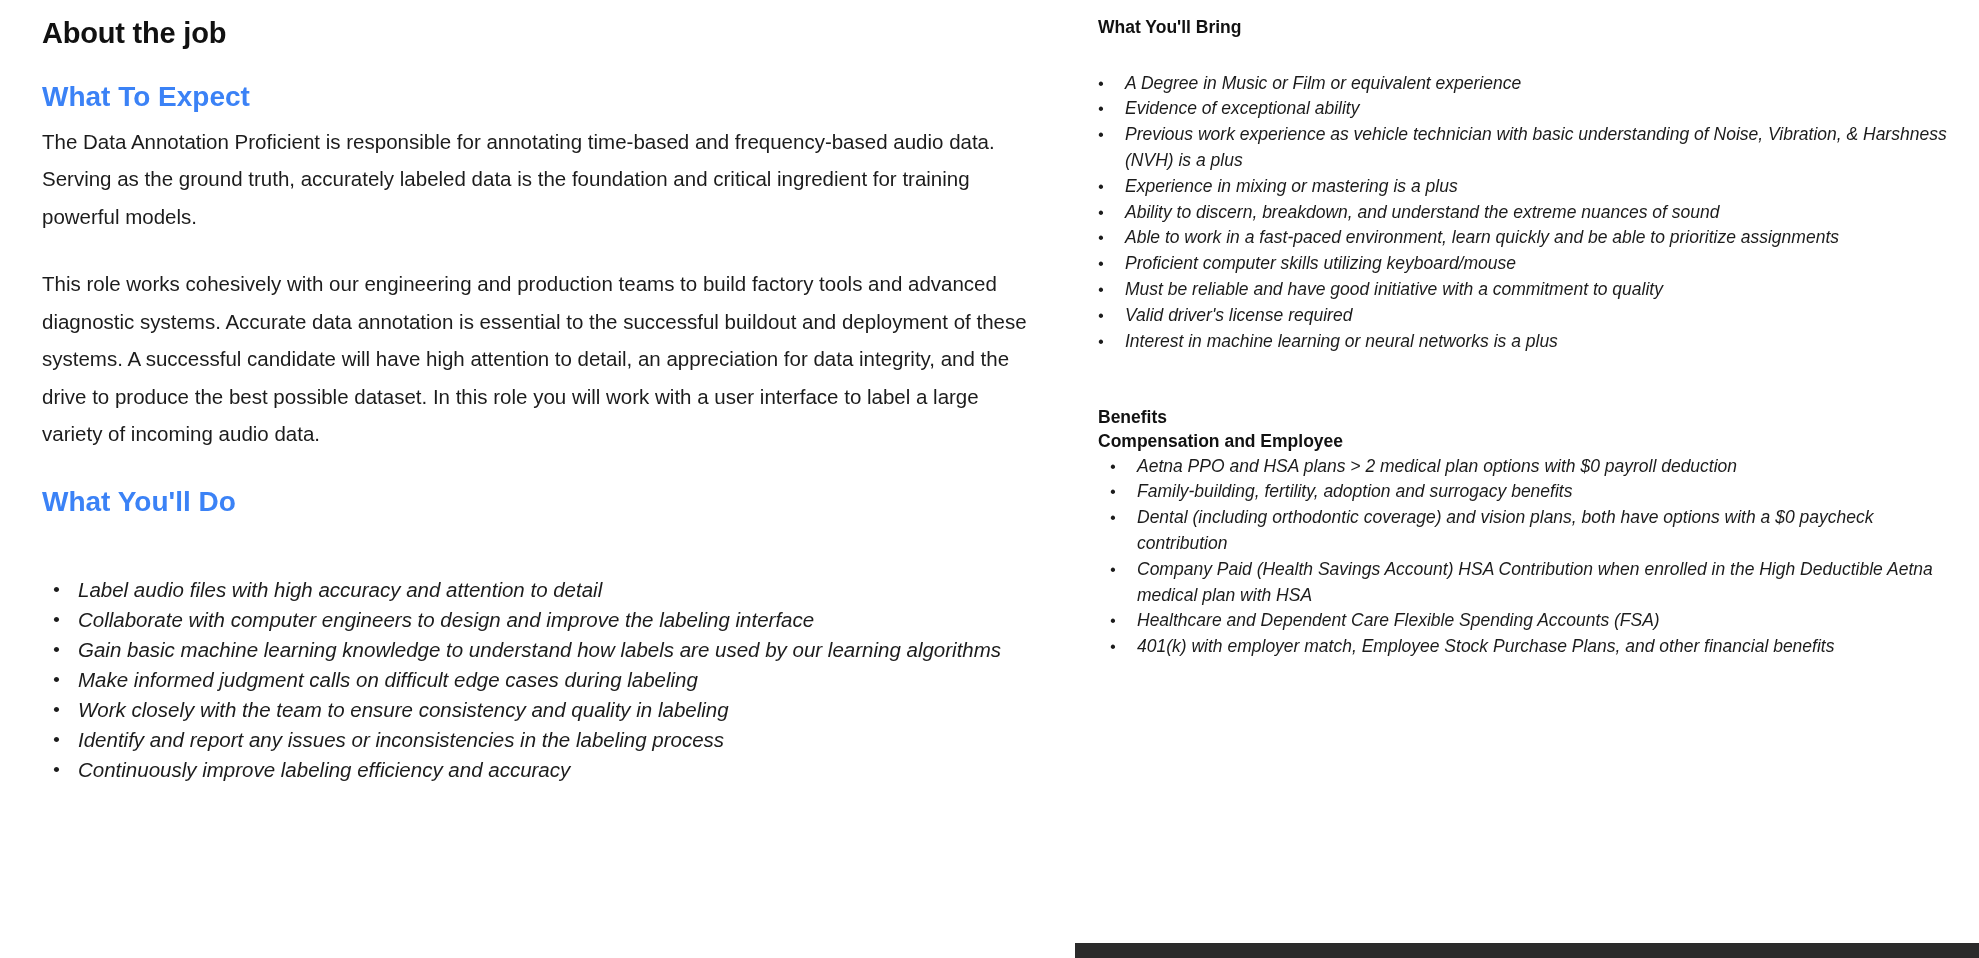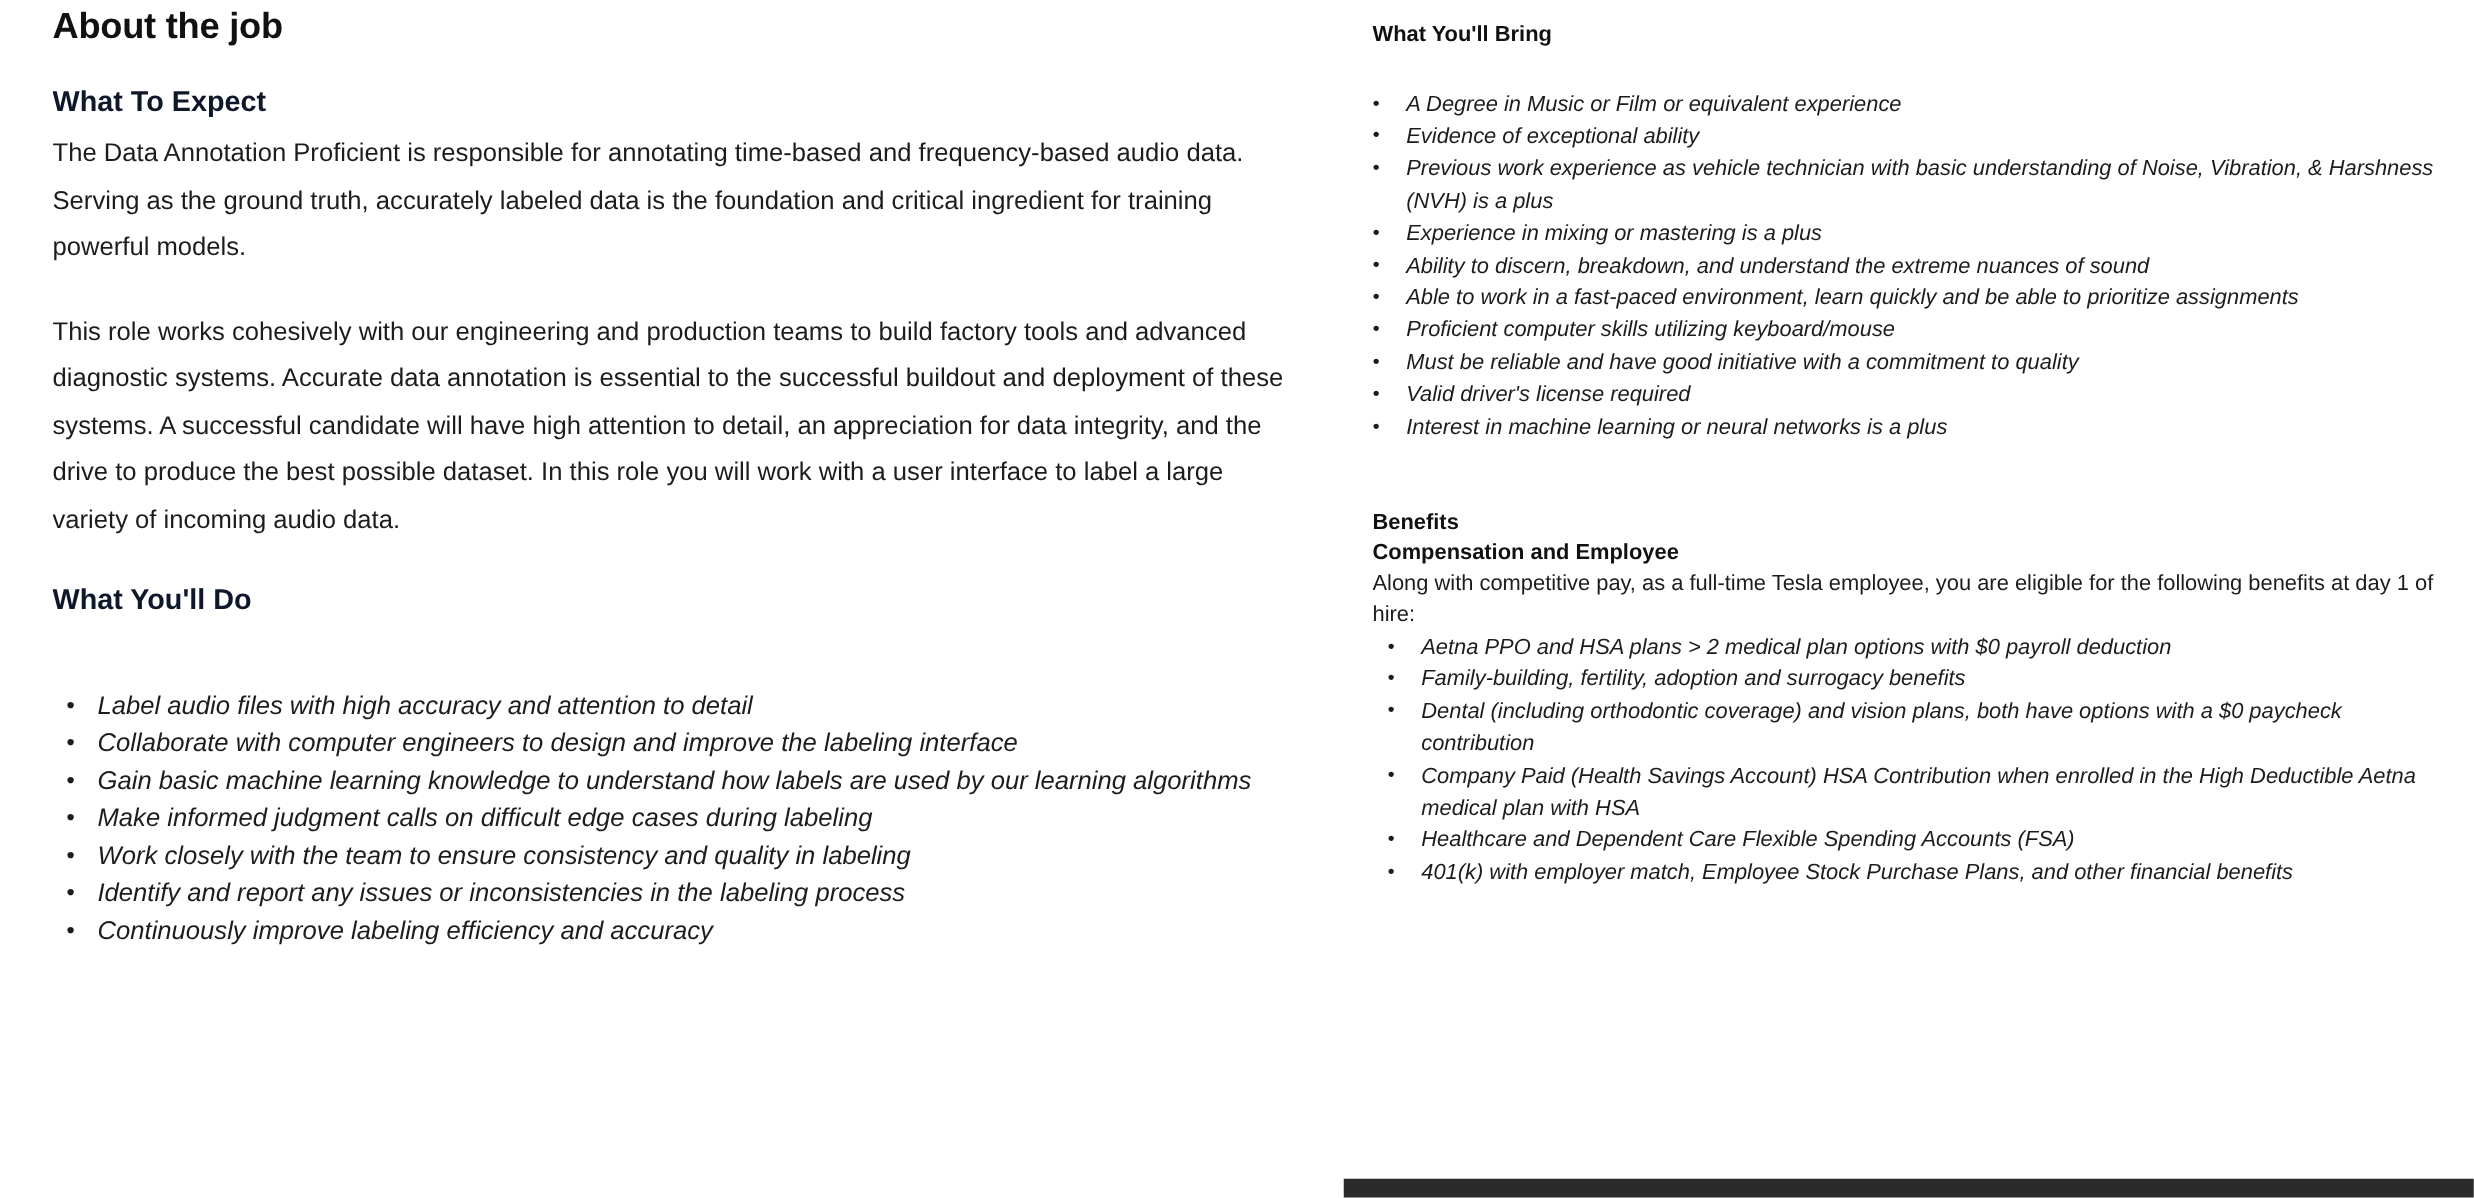--- a/index.html
+++ b/index.html
@@ -20,40 +20,40 @@
     position: relative;
     width: 1979px;
     height: 958px;
     background: #ffffff;
   }
 
   
   .col-left {
     position: absolute;
     left: 42px;
-    top: 0;
+    top: 12px;
     width: 1000px;
     height: 848px;
     overflow: hidden;
   }
 
   .page-title {
     font-size: 29px;
     font-weight: bold;
     color: #111111;
     letter-spacing: -0.2px;
     margin: 0;
     padding-top: 4px;
     line-height: 1.22;
   }
 
   .sub-head {
-    font-size: 23px;
+    font-size: 28px;
     font-weight: bold;
-    color: #0f172a;
+    color: #3b82f6;
     margin: 0;
     line-height: 1.3;
   }
 
   .l-para {
     font-size: 20.5px;
     line-height: 37.5px;
     color: #1c1c1c;
     margin: 0;
     max-width: 1000px;
@@ -238,21 +238,20 @@
       <li><span>Valid driver's license required</span></li>
       <li><span>Interest in machine learning or neural networks is a plus</span></li>
     </ul>
 
     <div style="height:52px"></div>
 
     <h2 class="r-head">Benefits</h2>
 
     <h2 class="r-head">Compensation and Employee</h2>
 
-    <p class="r-para">Along with competitive pay, as a full-time Tesla employee, you are eligible for the following benefits at day 1 of hire:</p>
 
     <ul class="r-list r-list-indent">
       <li><span>Aetna PPO and HSA plans &gt; 2 medical plan options with $0 payroll deduction</span></li>
       <li><span>Family-building, fertility, adoption and surrogacy benefits</span></li>
       <li><span>Dental (including orthodontic coverage) and vision plans, both have options with a $0 paycheck contribution</span></li>
       <li><span>Company Paid (Health Savings Account) HSA Contribution when enrolled in the High Deductible Aetna medical plan with HSA</span></li>
       <li><span>Healthcare and Dependent Care Flexible Spending Accounts (FSA)</span></li>
       <li><span>401(k) with employer match, Employee Stock Purchase Plans, and other financial benefits</span></li>
     </ul>
 

